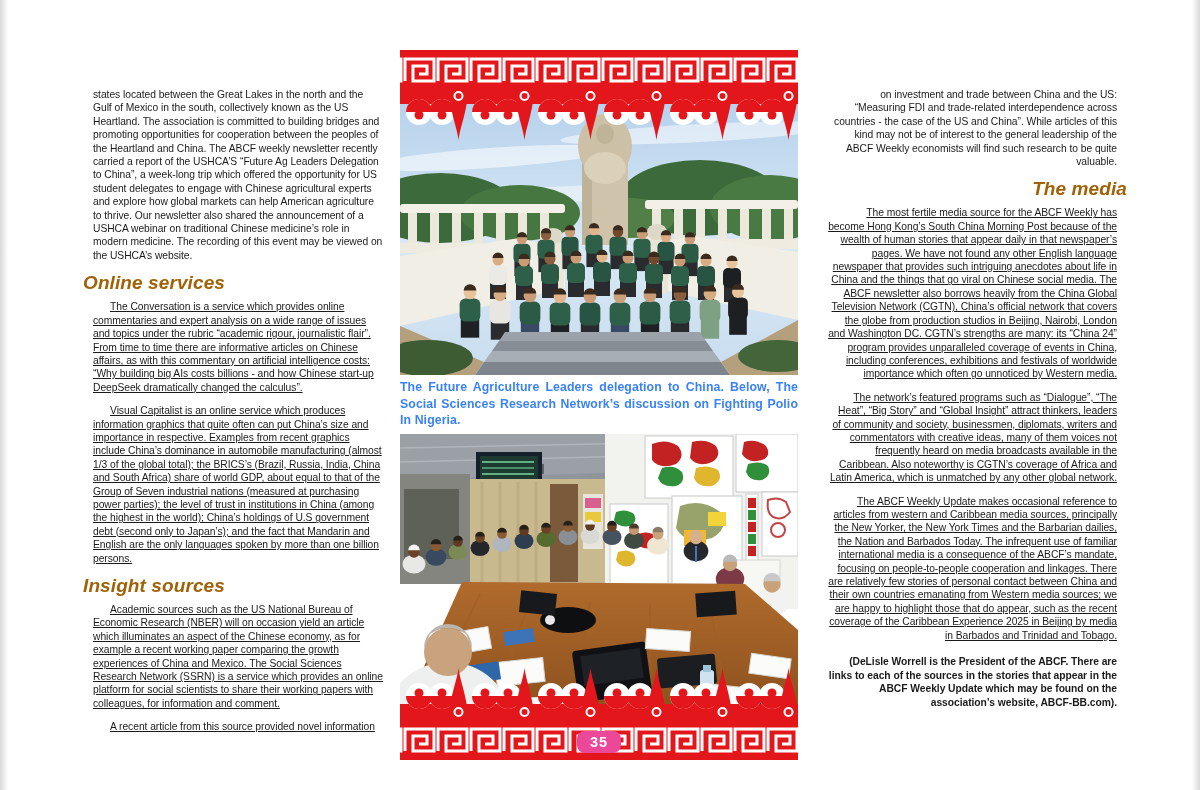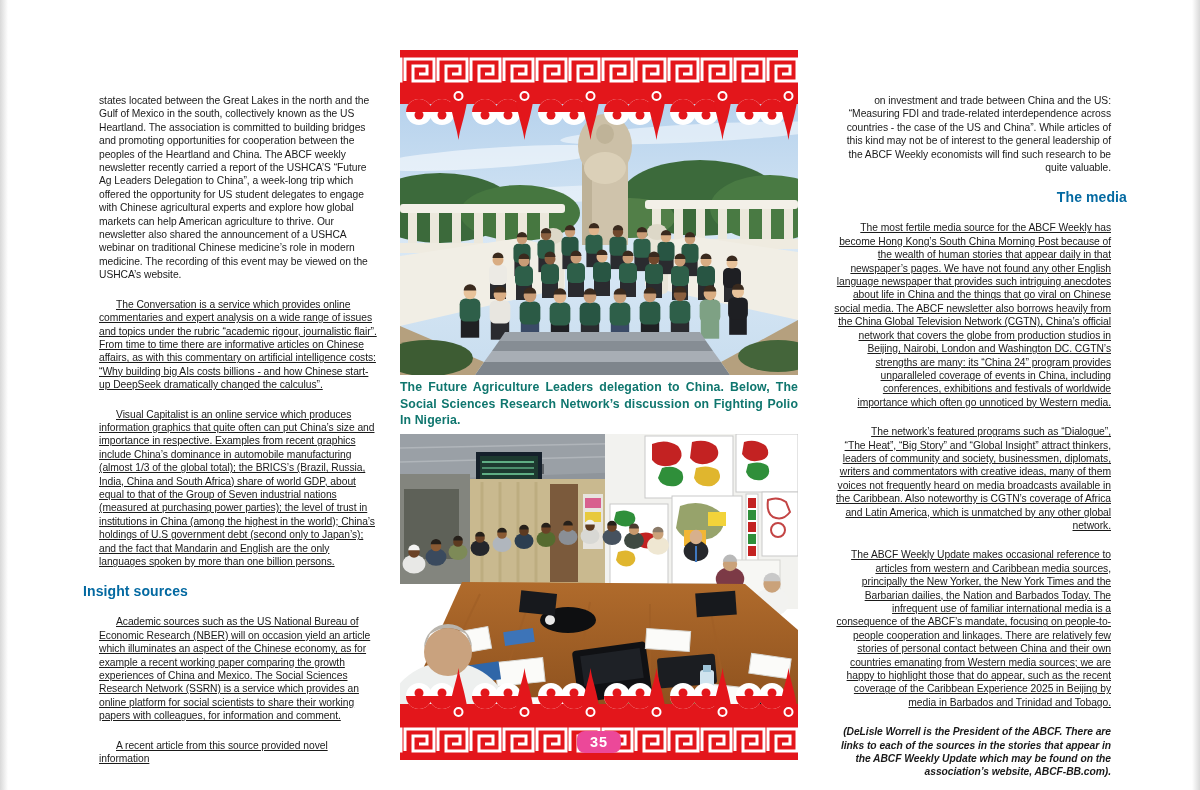--- a/index.html
+++ b/index.html
@@ -7,49 +7,50 @@
        font-family:"Liberation Sans",sans-serif;color:#1a1a1a;}
   .edge{position:absolute;top:0;bottom:0;width:8px;z-index:5;}
   .edge.l{left:0;background:linear-gradient(90deg,#d9d9d9,#ffffff);}
   .edge.r{right:0;background:linear-gradient(270deg,#d9d9d9,#ffffff);}
 
   
   .textcol{position:absolute;top:78px;width:310px;font-size:10.3px;line-height:13.4px;
            letter-spacing:-0.05px;}
   #leftcol{left:83px;}
   #rightcol{left:817px;text-align:right;}
-  .textcol p{margin:16px;}
+  .textcol p{margin:10px;}
   .textcol p.indent{text-indent:17px;text-decoration:underline;}
   .textcol p.bold{font-weight:bold;}
-  .textcol p.gap{margin-top:13.4px;font-style:italic;}
-  .textcol h3{margin:13px 0 2px 0;font-size:14px;line-height:15px;font-weight:bold;
-              letter-spacing:0.1px;color:#0369a1;}
+  .textcol p.gap{margin-top:13.4px;}
+  .textcol h3{margin:13px 0 2px 0;font-size:19px;line-height:15px;font-weight:bold;
+              letter-spacing:0.1px;color:#a16207;font-style:italic;}
 
   
   #centrecol{position:absolute;left:400px;top:50px;width:398px;height:690px;}
   .band{display:block;width:398px;}
   .photo-wrap{position:relative;width:398px;font-size:0;}
   .curl-overlay{position:absolute;left:0;width:398px;height:58px;z-index:3;pointer-events:none;}
   .curl-overlay.top{top:0;}
   .curl-overlay.bottom{bottom:0;transform:scaleY(-1);}
   .caption{width:398px;margin:4px 0 5px 0;font-size:12.3px;line-height:16.5px;font-weight:bold;
-           color:#0f766e;text-align:justify;letter-spacing:0.1px;}
+           color:#3b82f6;text-align:justify;letter-spacing:0.1px;}
   #page-badge{position:absolute;left:50%;transform:translateX(-50%);bottom:7px;z-index:4;
               background:#ec4899;color:#fff;font-weight:bold;font-size:14.5px;
               padding:3px 13px;border-radius:8px;letter-spacing:1px;}
   svg{display:block;}
 </style>
 </head>
 <body>
 
 <div class="edge l"></div>
 <div class="edge r"></div>
 
 <div id="leftcol" class="textcol">
     <p>states located between the Great Lakes in the north and the Gulf of Mexico in the south, collectively known as the US Heartland. The association is committed to building bridges and promoting opportunities for cooperation between the peoples of the Heartland and China. The ABCF weekly newsletter recently carried a report of the USHCA’S “Future Ag Leaders Delegation to China”, a week-long trip which offered the opportunity for US student delegates to engage with Chinese agricultural experts and explore how global markets can help American agriculture to thrive. Our newsletter also shared the announcement of a USHCA webinar on traditional Chinese medicine’s role in modern medicine. The recording of this event may be viewed on the USHCA’s website.</p>
+    <h3>Online services</h3>
     <p class="indent">The Conversation is a service which provides online commentaries and expert analysis on a wide range of issues and topics under the rubric “academic rigour, journalistic flair”. From time to time there are informative articles on Chinese affairs, as with this commentary on artificial intelligence costs: “Why building big AIs costs billions - and how Chinese start-up DeepSeek dramatically changed the calculus”.</p>
     <p class="indent">Visual Capitalist is an online service which produces information graphics that quite often can put China’s size and importance in respective. Examples from recent graphics include China’s dominance in automobile manufacturing (almost 1/3 of the global total); the BRICS’s (Brazil, Russia, India, China and South Africa) share of world GDP, about equal to that of the Group of Seven industrial nations (measured at purchasing power parties); the level of trust in institutions in China (among the highest in the world); China’s holdings of U.S government debt (second only to Japan’s); and the fact that Mandarin and English are the only languages spoken by more than one billion persons.</p>
     <h3>Insight sources</h3>
     <p class="indent">Academic sources such as the US National Bureau of Economic Research (NBER) will on occasion yield an article which illuminates an aspect of the Chinese economy, as for example a recent working paper comparing the growth experiences of China and Mexico. The Social Sciences Research Network (SSRN) is a service which provides an online platform for social scientists to share their working papers with colleagues, for information and comment.</p>
     <p class="indent">A recent article from this source provided novel information</p>
   </div>
 
 <div id="rightcol" class="textcol">
     <p>on investment and trade between China and the US: “Measuring FDI and trade-related interdependence across countries - the case of the US and China”. While articles of this kind may not be of interest to the general leadership of the ABCF Weekly economists will find such research to be quite valuable.</p>
     <h3>The media</h3>

